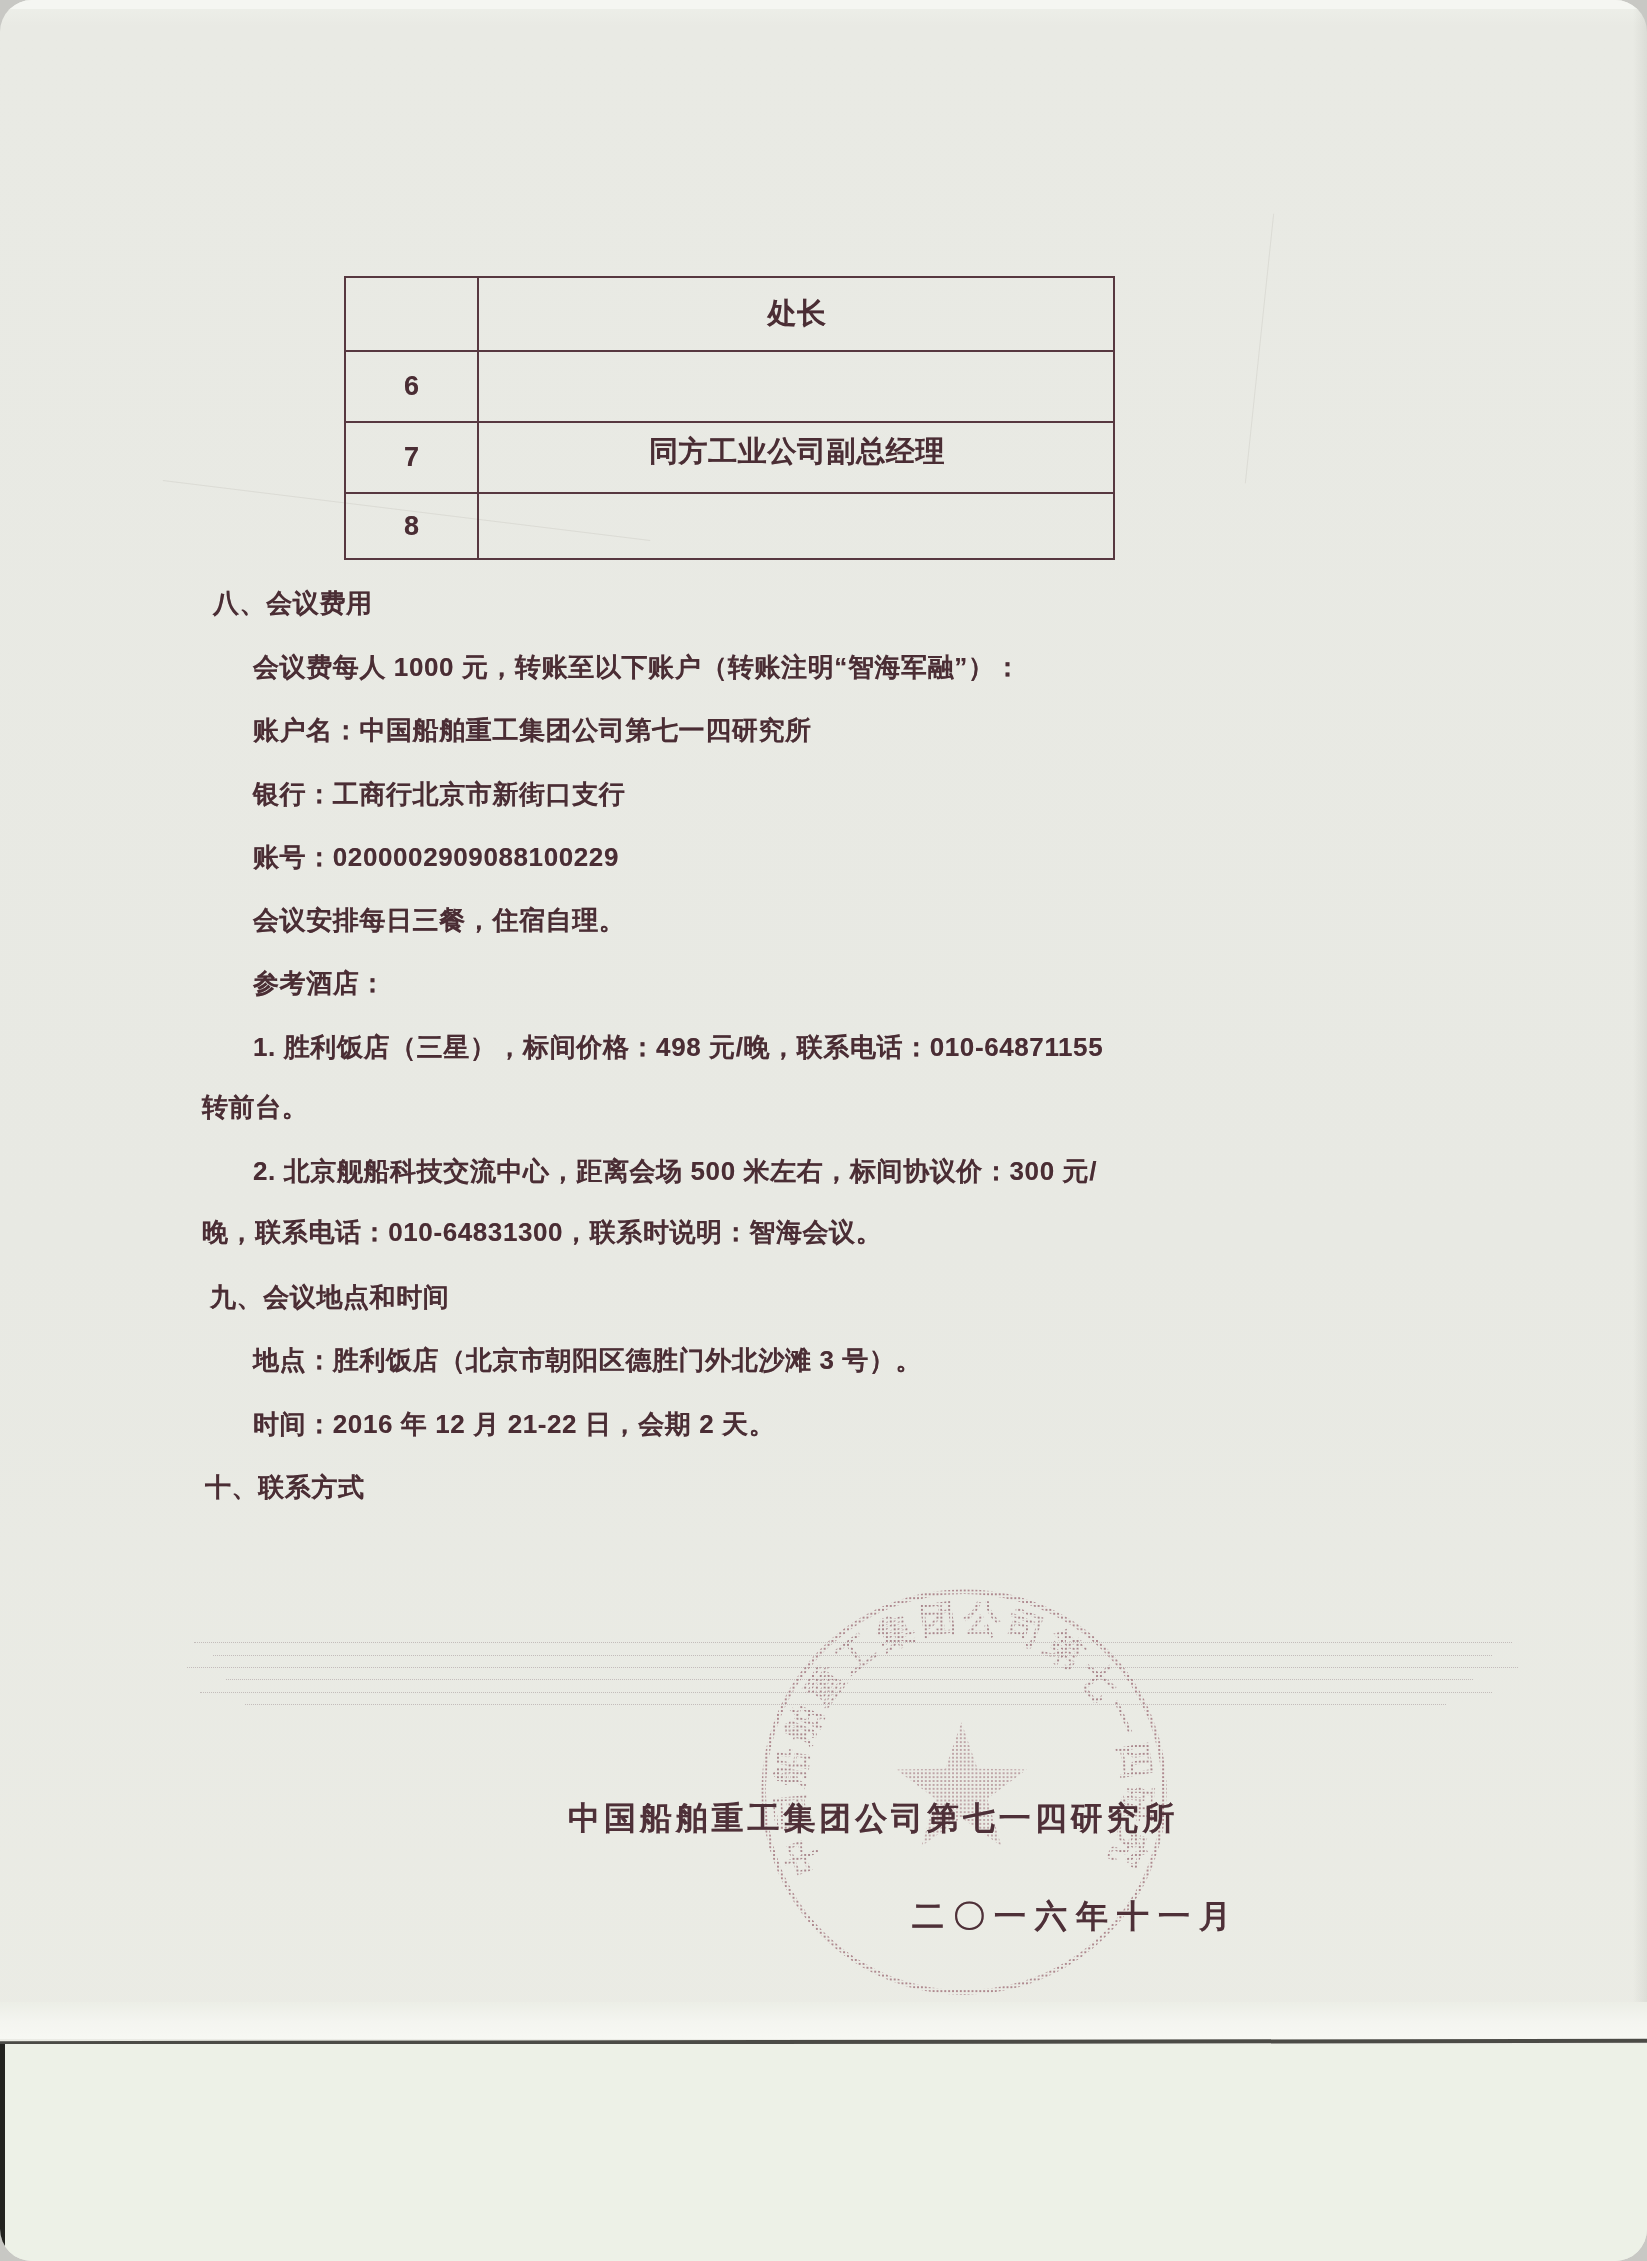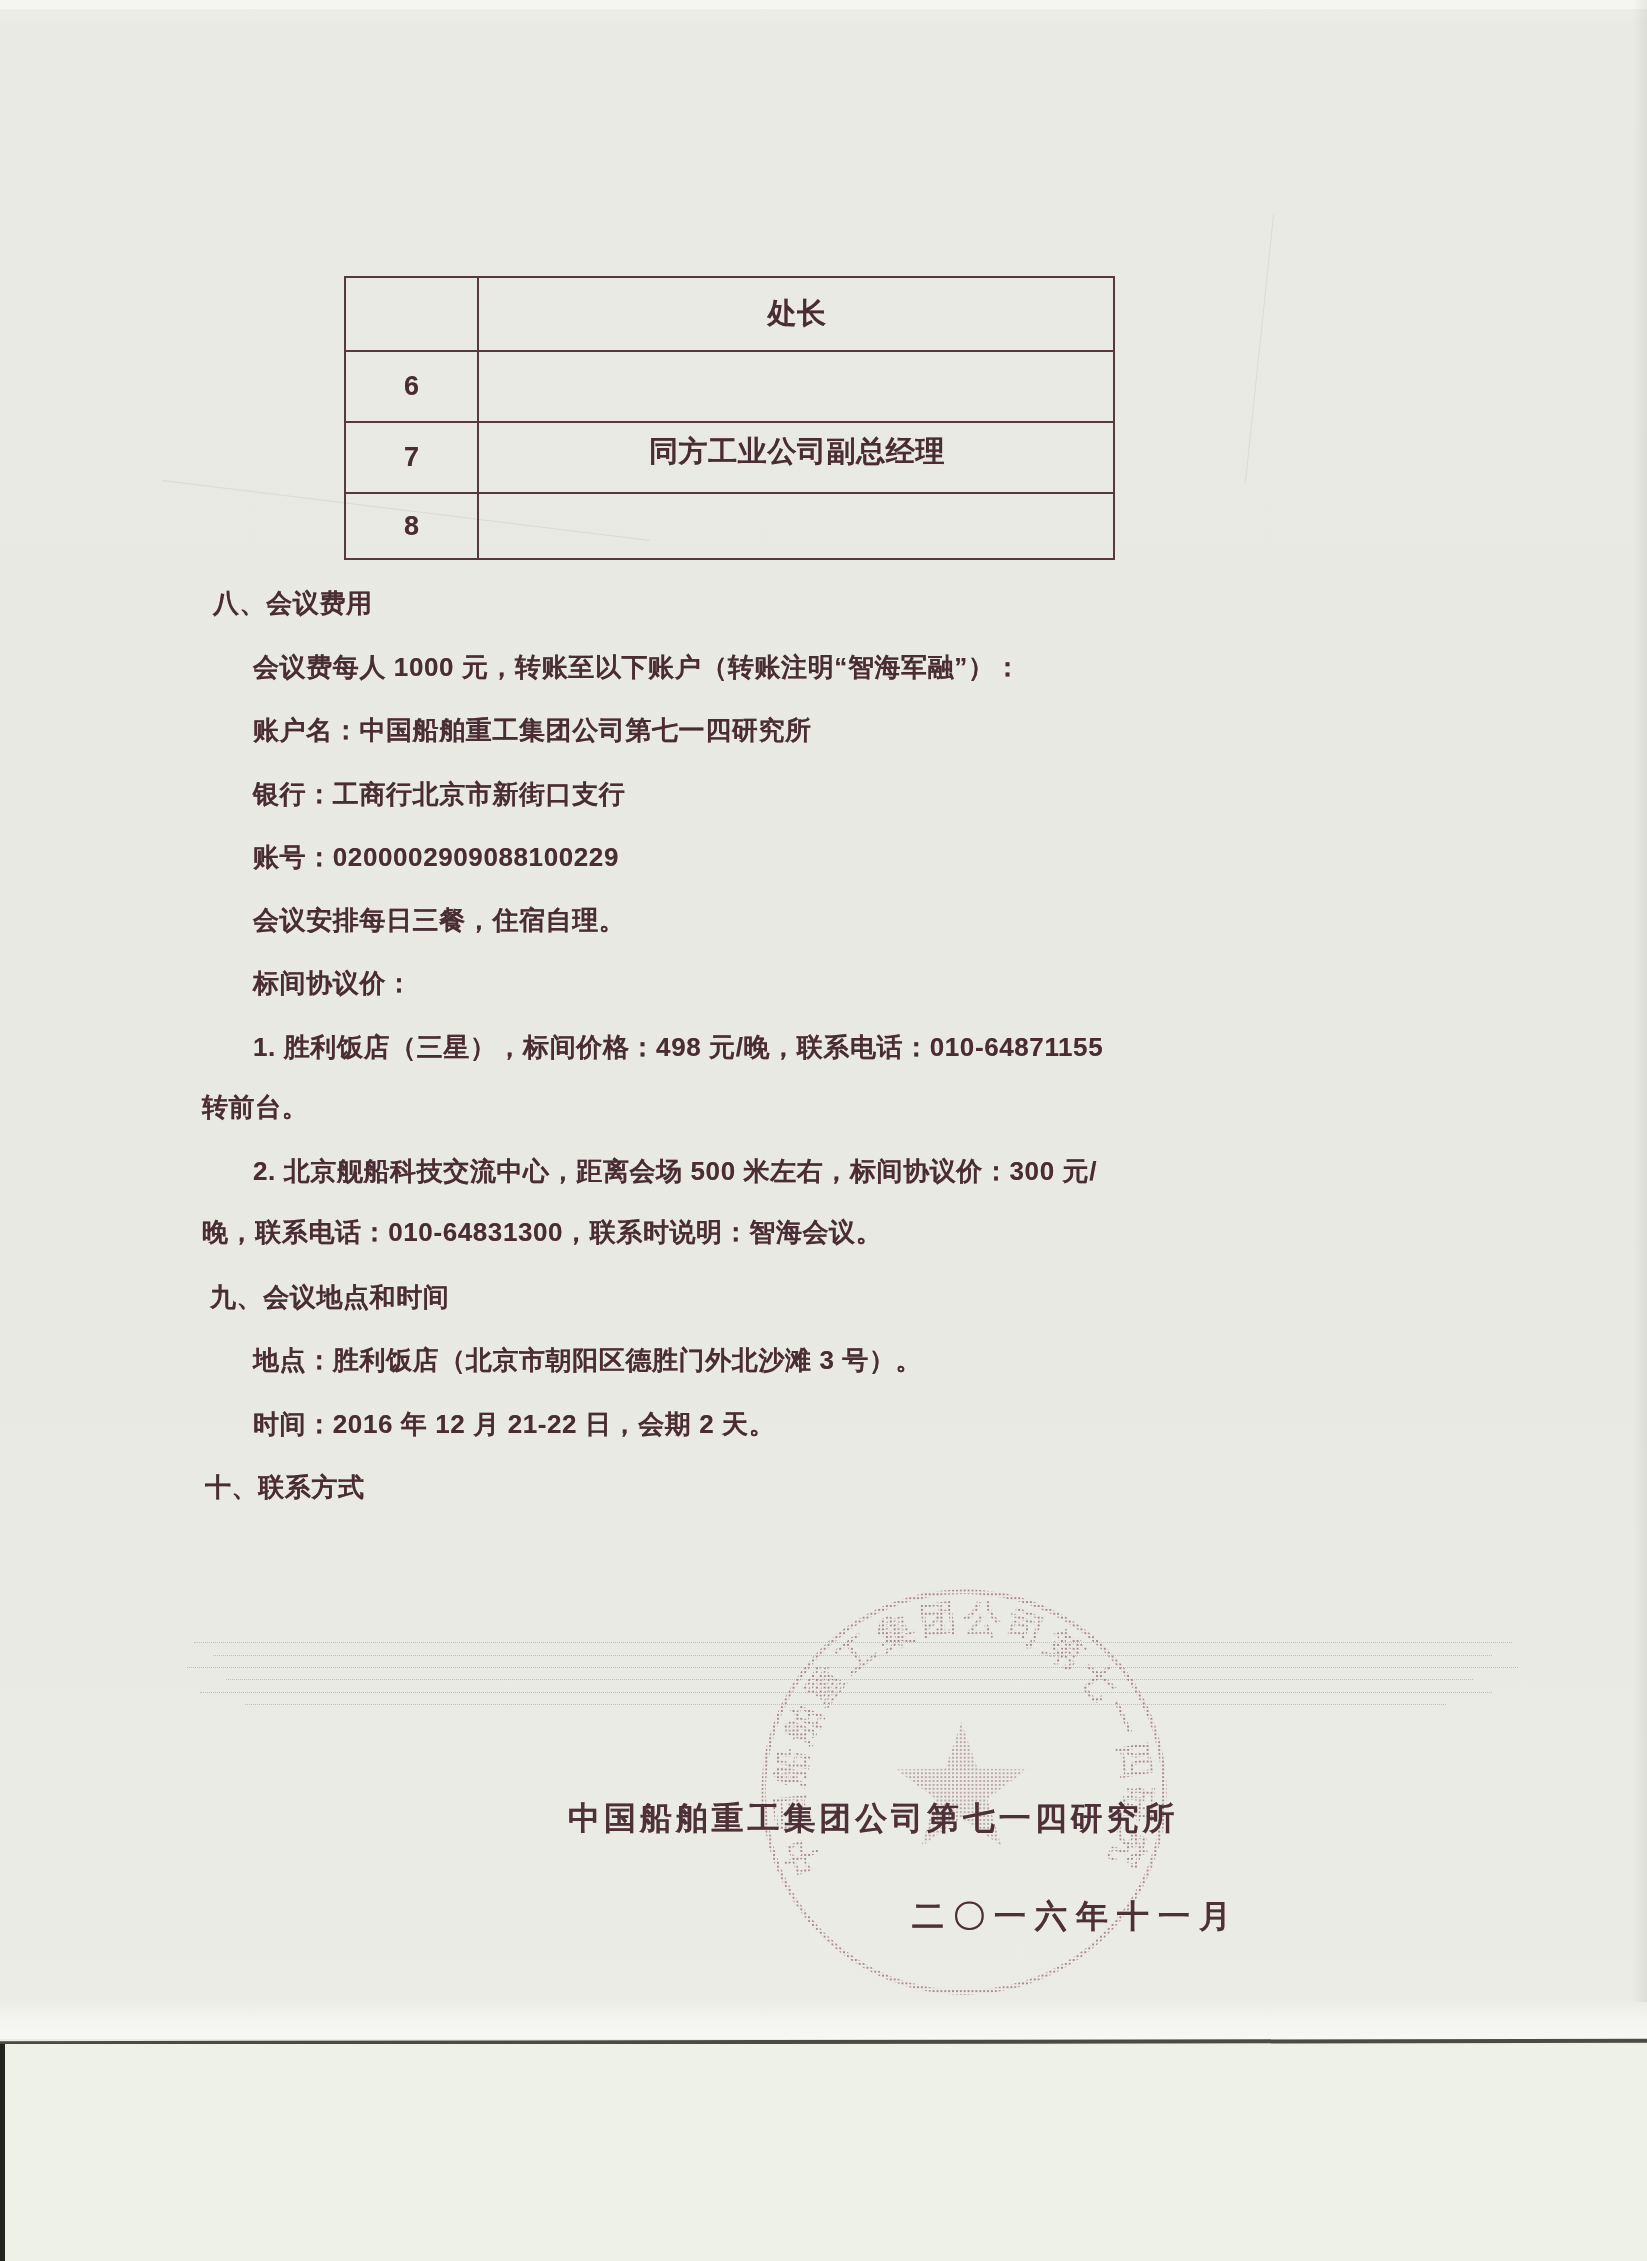--- a/index.html
+++ b/index.html
@@ -4,20 +4,21 @@
 <style>
   html,body{margin:0;padding:0;background:#c8c8c4;}
   .page{
     position:relative;
     width:1647px;height:2261px;
     margin:0 auto;
     background:linear-gradient(180deg,#eef0ea 0px,#e9eae4 26px,#e8e9e3 55%,#ebece5 96%,#eceee6 100%);
     overflow:hidden;
     font-family:"Liberation Sans","DejaVu Sans",sans-serif;
     color:#4a2d34;
+    border-radius:32px;
   }
   .top-strip{position:absolute;left:0;top:0;width:100%;height:9px;background:#f5f6f2;}
   .right-shade{position:absolute;right:0;top:0;width:14px;height:2041px;
     background:linear-gradient(90deg,rgba(0,0,0,0) 0,rgba(60,60,55,0.08) 100%);}
   .crease{position:absolute;background:rgba(110,100,92,0.10);}
   
   .t-line{
     position:absolute;
     font-size:26px;font-weight:700;
     letter-spacing:0.6px;line-height:35px;white-space:nowrap;
@@ -83,21 +84,21 @@
 
     <div class="cell num" style="top:216px;height:65px;">8</div>
   </div>
 
   <div class="t-line" style="left:213px;top:586px;">八、会议费用</div>
   <div class="t-line" style="left:253px;top:650px;">会议费每人 1000 元，转账至以下账户（转账注明“智海军融”）：</div>
   <div class="t-line" style="left:253px;top:713px;">账户名：中国船舶重工集团公司第七一四研究所</div>
   <div class="t-line" style="left:253px;top:777px;">银行：工商行北京市新街口支行</div>
   <div class="t-line" style="left:253px;top:840px;">账号：0200002909088100229</div>
   <div class="t-line" style="left:253px;top:903px;">会议安排每日三餐，住宿自理。</div>
-  <div class="t-line" style="left:253px;top:966px;">标间协议价：</div>
+  <div class="t-line" style="left:253px;top:966px;">参考酒店：</div>
   <div class="t-line" style="left:253px;top:1030px;">1. 胜利饭店（三星），标间价格：498 元/晚，联系电话：010-64871155</div>
   <div class="t-line" style="left:202px;top:1090px;">转前台。</div>
   <div class="t-line" style="left:253px;top:1154px;">2. 北京舰船科技交流中心，距离会场 500 米左右，标间协议价：300 元/</div>
   <div class="t-line" style="left:202px;top:1215px;">晚，联系电话：010-64831300，联系时说明：智海会议。</div>
   <div class="t-line" style="left:210px;top:1280px;">九、会议地点和时间</div>
   <div class="t-line" style="left:253px;top:1343px;">地点：胜利饭店（北京市朝阳区德胜门外北沙滩 3 号）。</div>
   <div class="t-line" style="left:253px;top:1407px;">时间：2016 年 12 月 21-22 日，会期 2 天。</div>
   <div class="t-line" style="left:205px;top:1470px;">十、联系方式</div>
 
   <div class="scan-dots" style="left:194px;top:1642px;width:1318px;"></div>

